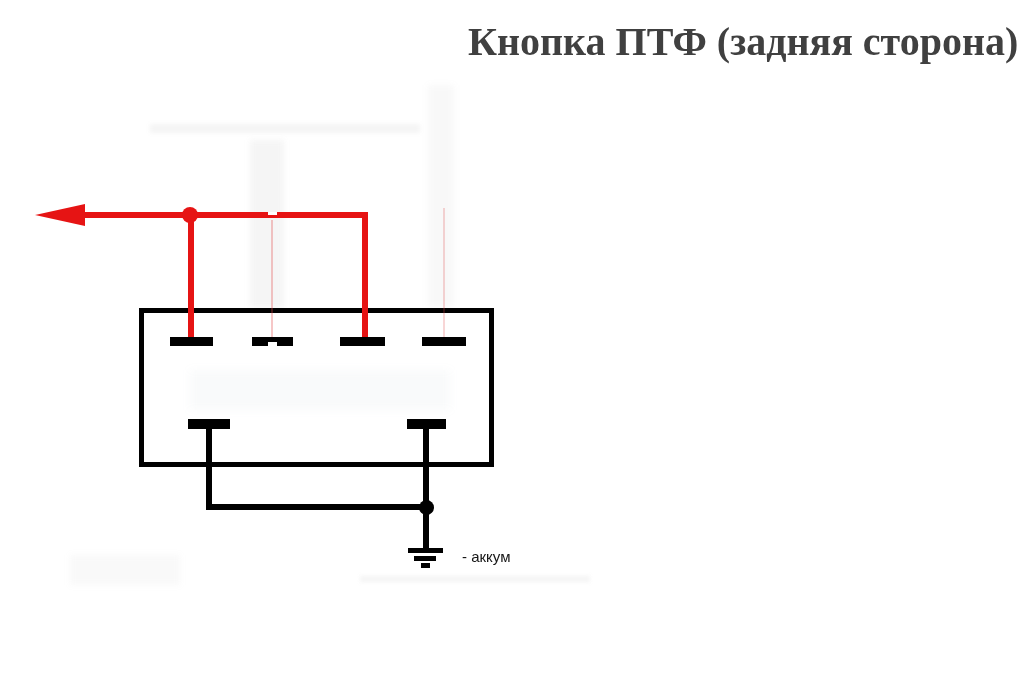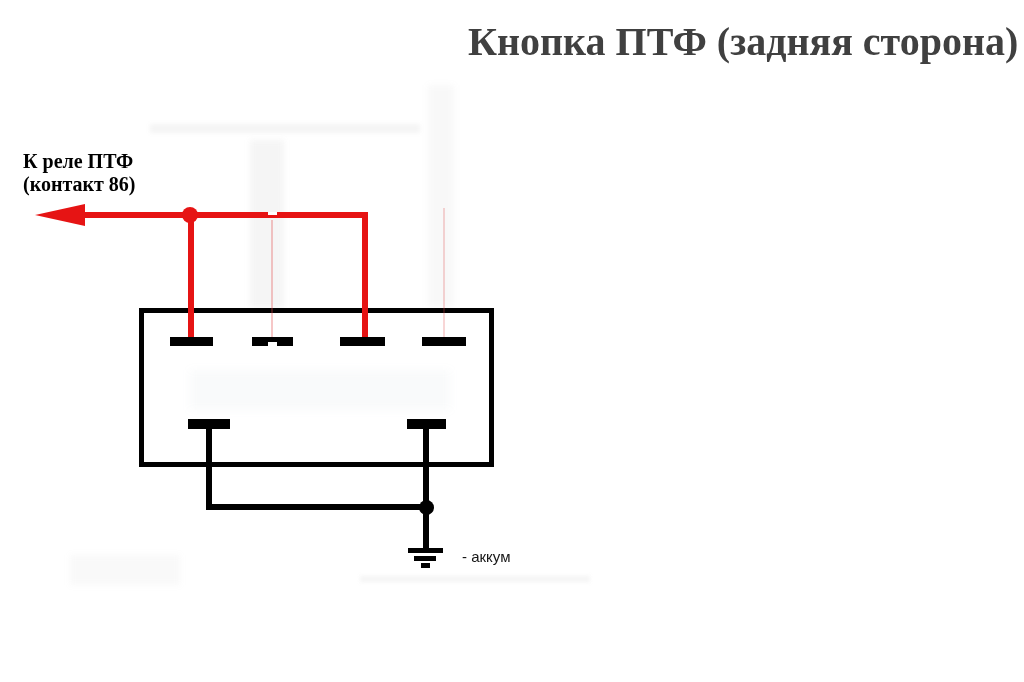--- a/index.html
+++ b/index.html
@@ -89,24 +89,20 @@
   .ghost-red-2 { left: 443px; top: 208px; width: 2px; height: 130px; background: rgba(225,70,70,0.22); z-index: 3; }
   .white-notch { left: 268px; top: 212px; width: 9px; height: 3px; background: #ffffff; z-index: 5; }
 </style>
 </head>
 <body>
 
 <div class="page">
 
   <div class="abs title">Кнопка ПТФ (задняя сторона)</div>
 
-  <div class="abs relay-label">
-    <div>К реле ПТФ</div>
-    <div>(контакт 86)</div>
-  </div>
 
   <div class="abs artifact ghost-band-1"></div>
   <div class="abs artifact ghost-band-2"></div>
   <div class="abs artifact ghost-smudge-1"></div>
   <div class="abs artifact ghost-smudge-2"></div>
   <div class="abs artifact ghost-smudge-3"></div>
   <div class="abs artifact ghost-smudge-4"></div>
   <div class="abs ghost-red-1"></div>
   <div class="abs ghost-red-2"></div>
 

